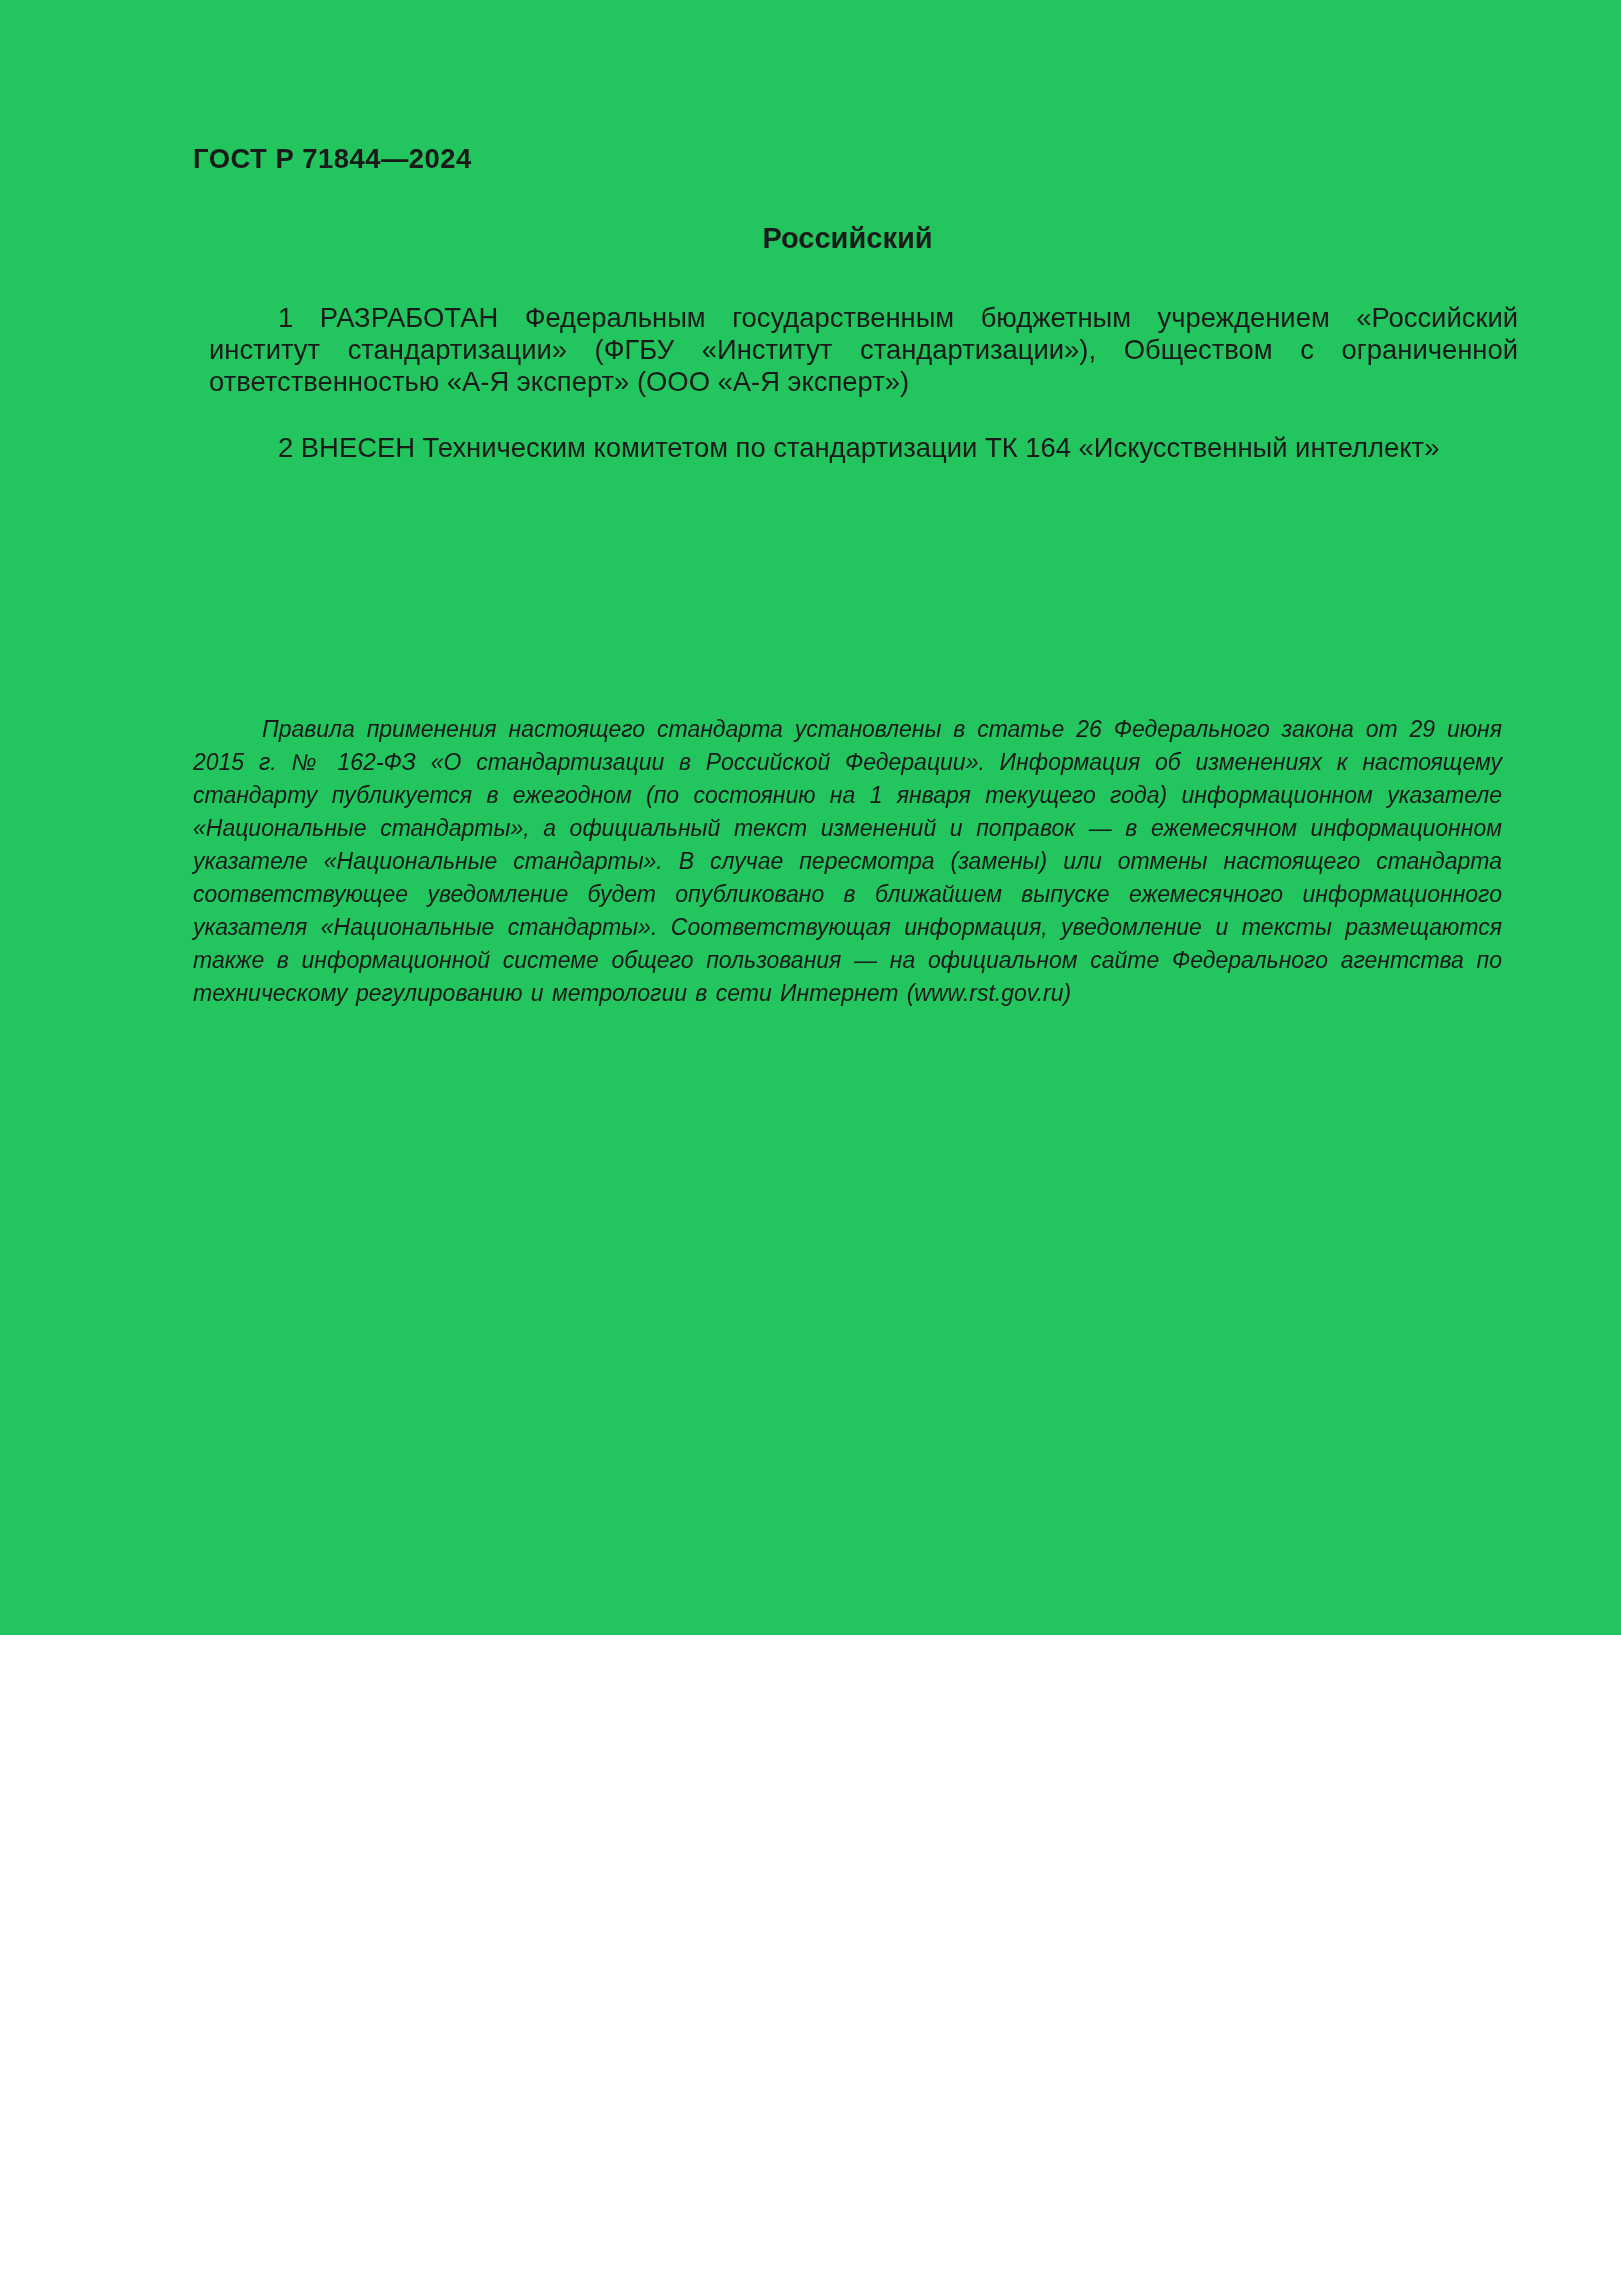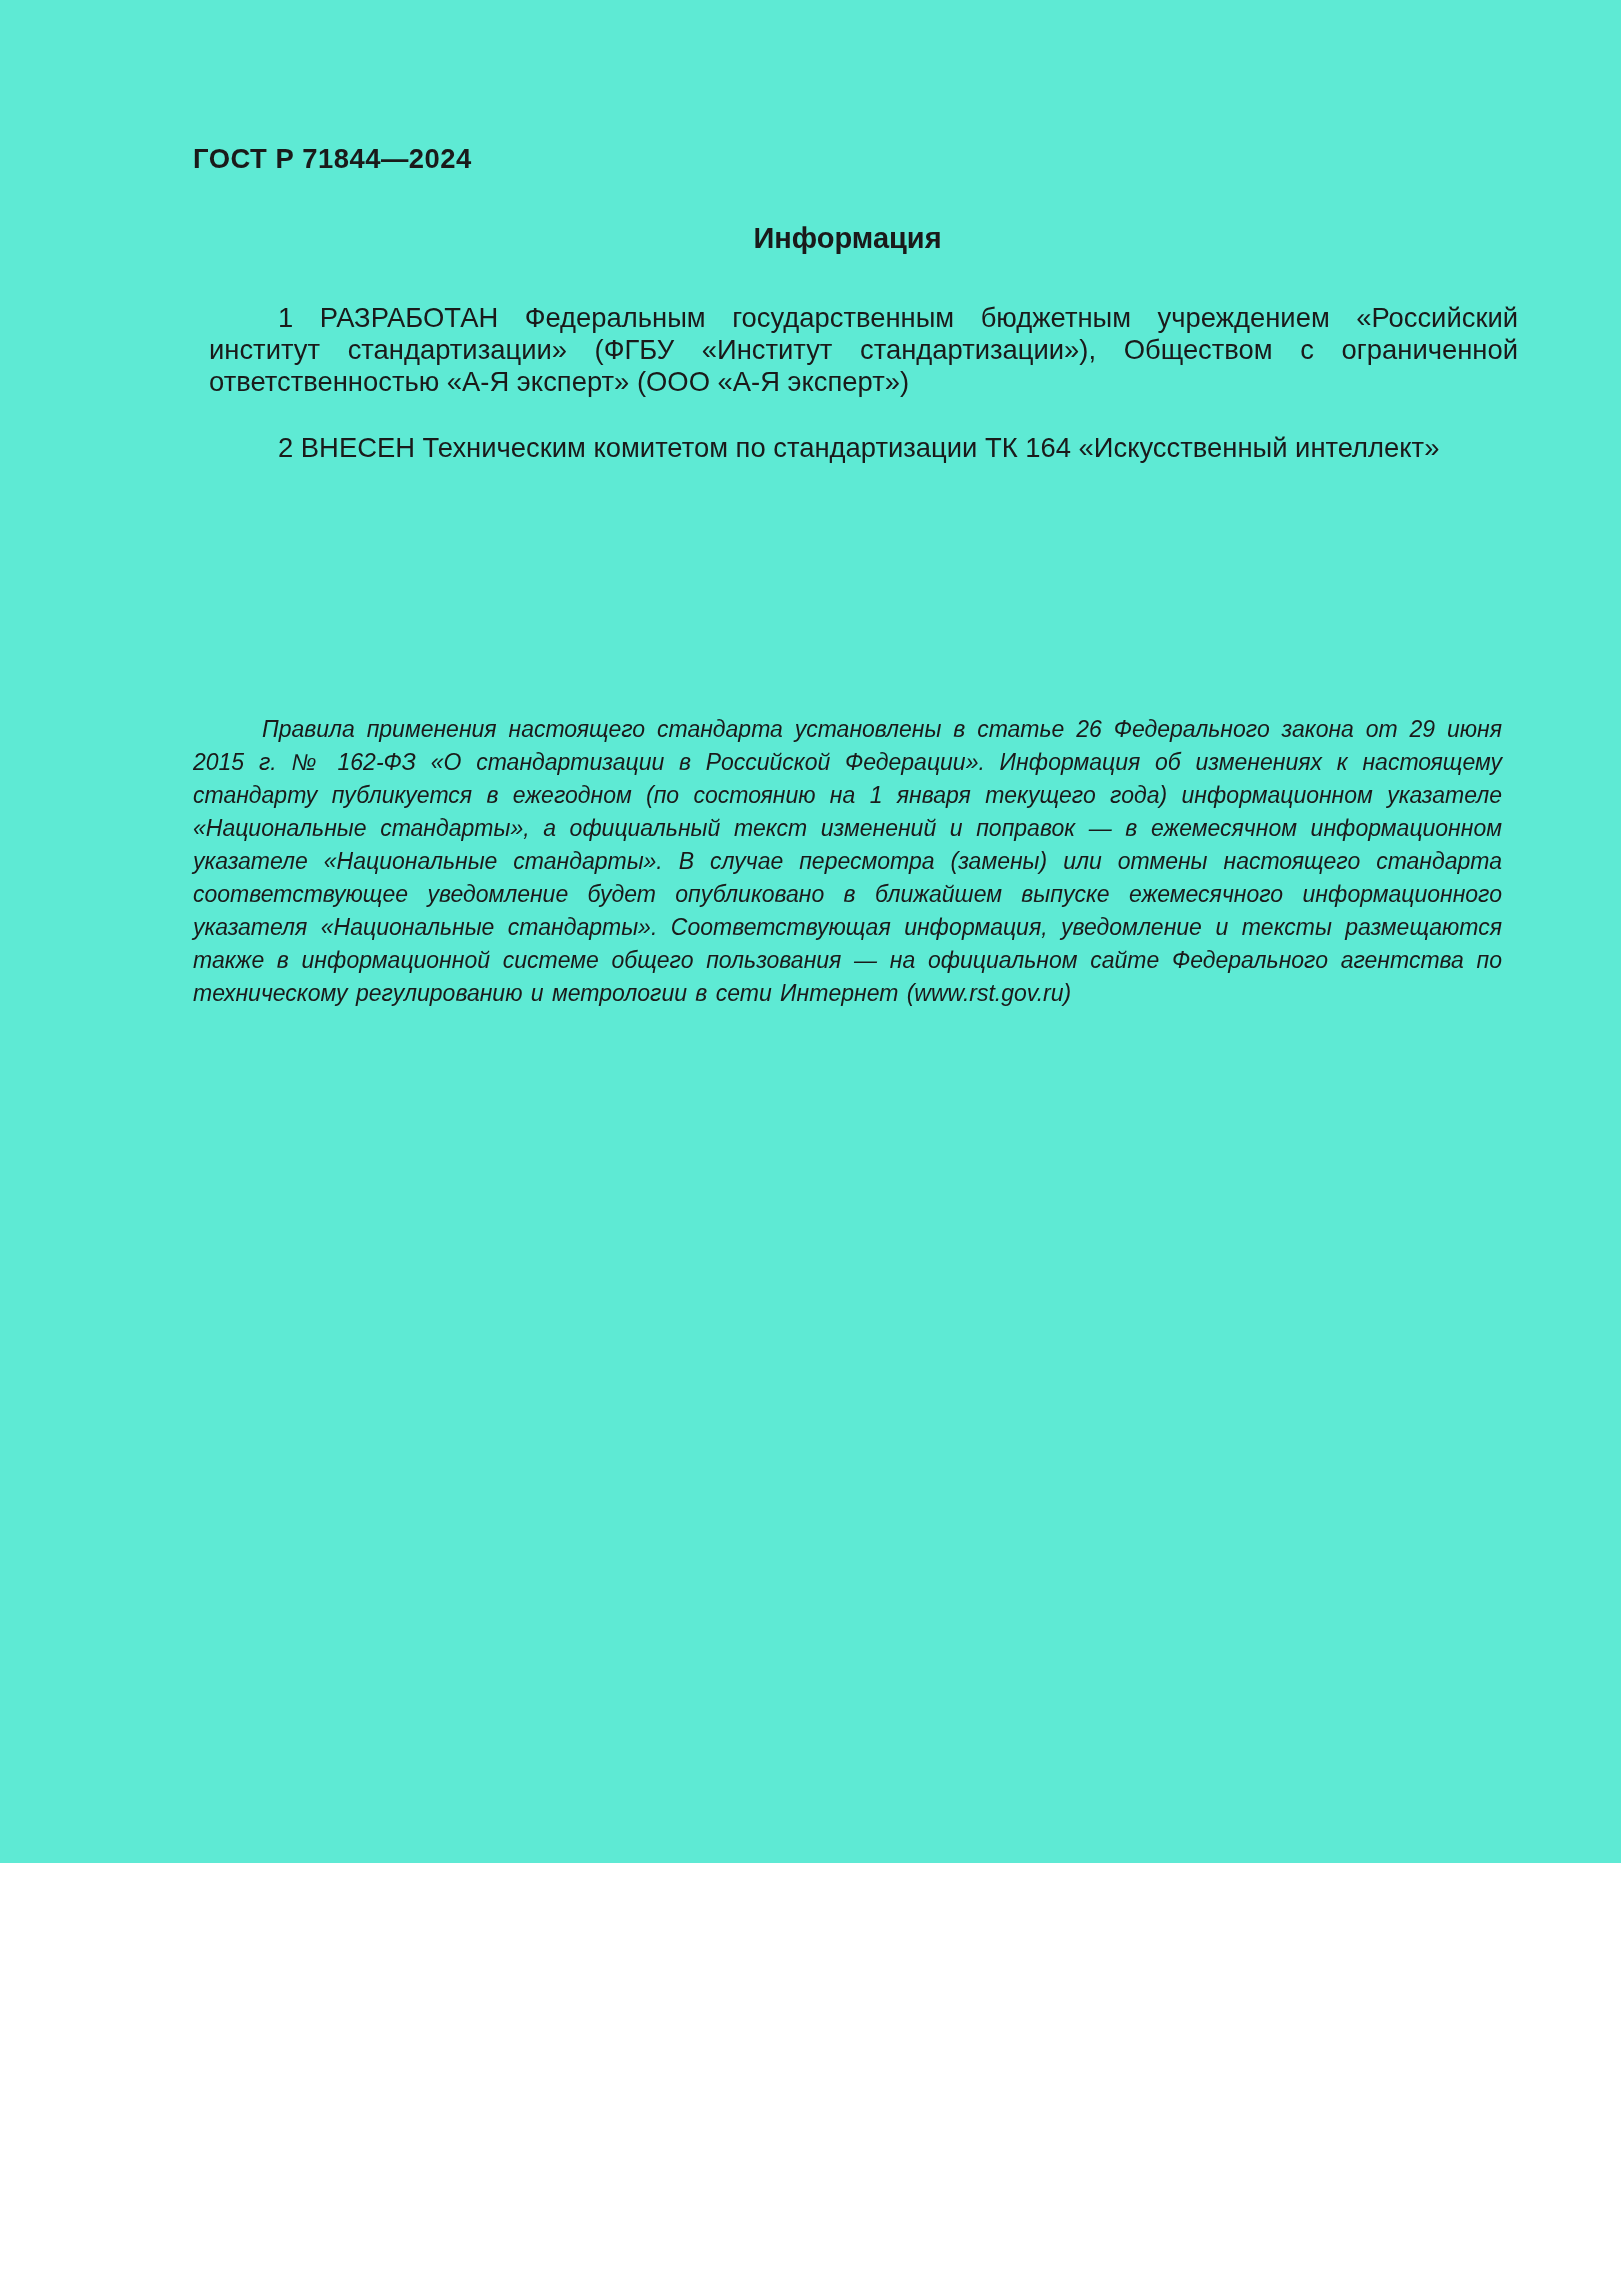--- a/index.html
+++ b/index.html
@@ -3,22 +3,22 @@
 <meta charset="utf-8">
 <style>
   html, body {
     margin: 0;
     padding: 0;
     background: #ffffff;
   }
   .page {
     position: relative;
     width: 1621px;
-    height: 1863px;
-    background: #5eead4;
+    height: 1635px;
+    background: #22c55e;
     color: #1a1a1a;
     font-family: "Liberation Sans", sans-serif;
     overflow: hidden;
   }
   .doc-header {
     position: absolute;
     left: 193px;
     top: 143px;
     font-size: 27.4px;
     font-weight: bold;
@@ -90,21 +90,21 @@
     line-height: 32px;
   }
 </style>
 </head>
 <body>
 
 <div class="page">
 
   <div class="doc-header">ГОСТ Р 71844—2024</div>
 
-  <div class="doc-title">Информация</div>
+  <div class="doc-title">Российский</div>
 
   <p class="para para-1">1 РАЗРАБОТАН Федеральным государственным бюджетным учреждением «Российский институт стандартизации» (ФГБУ «Институт стандартизации»), Обществом с ограниченной ответственностью «А-Я эксперт» (ООО «А-Я эксперт»)</p>
 
   <p class="para para-2">2 ВНЕСЕН Техническим комитетом по стандартизации ТК 164 «Искусственный интеллект»</p>
 
 
 
   <p class="legal-notice">Правила применения настоящего стандарта установлены в статье 26 Федерального закона от 29 июня 2015 г. № 162-ФЗ «О стандартизации в Российской Федерации». Информация об изменениях к настоящему стандарту публикуется в ежегодном (по состоянию на 1 января текущего года) информационном указателе «Национальные стандарты», а официальный текст изменений и поправок — в ежемесячном информационном указателе «Национальные стандарты». В случае пересмотра (замены) или отмены настоящего стандарта соответствующее уведомление будет опубликовано в ближайшем выпуске ежемесячного информационного указателя «Национальные стандарты». Соответствующая информация, уведомление и тексты размещаются также в информационной системе общего пользования — на официальном сайте Федерального агентства по техническому регулированию и метрологии в сети Интернет (www.rst.gov.ru)</p>
 
   <p class="copyright-line">© Оформление. ФГБУ «Институт стандартизации», 2024</p>

